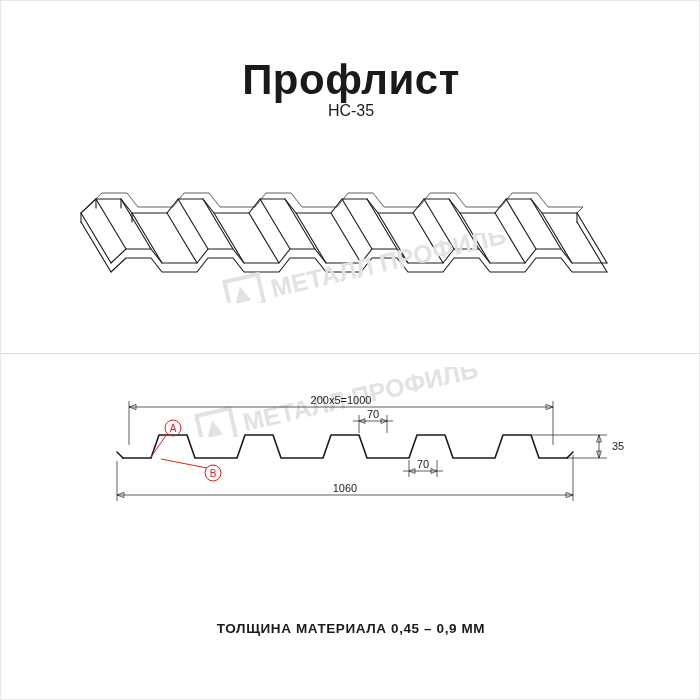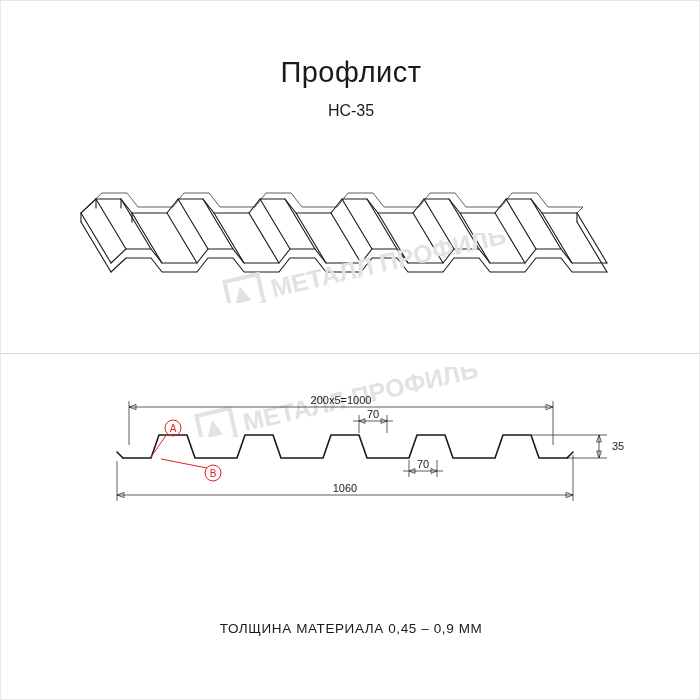--- a/index.html
+++ b/index.html
@@ -20,22 +20,22 @@
     height: 700px;
     box-sizing: border-box;
     border: 1px solid #e8e8e8;
   }
   .title {
     position: absolute;
     top: 55px;
     left: 0;
     width: 700px;
     text-align: center;
-    font-size: 29px;
-    font-weight: normal;
+    font-size: 42px;
+    font-weight: bold;
     letter-spacing: 0.5px;
     color: #1a1a1a;
   }
   .subtitle {
     position: absolute;
     top: 101px;
     left: 0;
     width: 700px;
     text-align: center;
     font-size: 16px;
@@ -64,21 +64,21 @@
     width: 661px;
     height: 160px;
   }
   .footnote {
     position: absolute;
     top: 620px;
     left: 0;
     width: 700px;
     text-align: center;
     font-size: 13.5px;
-    font-weight: normal;
+    font-weight: bold;
     letter-spacing: 0.6px;
     color: #1a1a1a;
   }
   .wm {
     position: absolute;
     pointer-events: none;
   }
   .wm1 { top: 232px; left: 218px; }
   .wm2 { top: 366px; left: 190px; }
   svg { display: block; }

